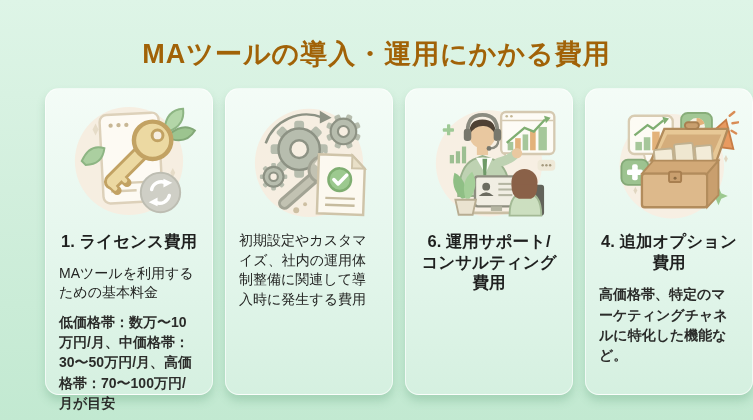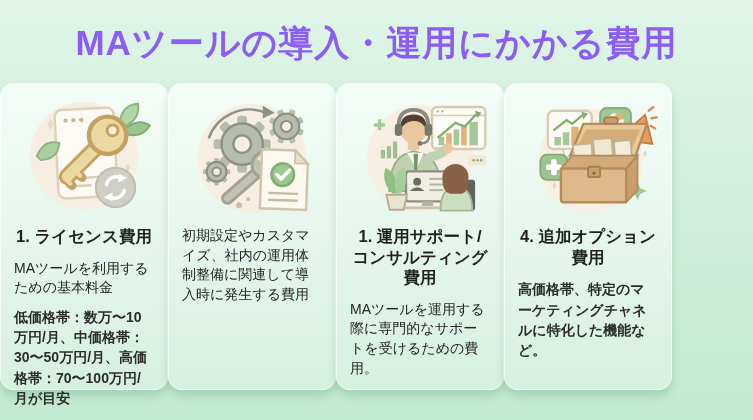--- a/index.html
+++ b/index.html
@@ -3,30 +3,30 @@
 <meta charset="utf-8">
 <style>
   * { margin: 0; padding: 0; box-sizing: border-box; }
   html, body { width: 753px; height: 420px; overflow: hidden; }
   body {
     font-family: "Liberation Sans", "DejaVu Sans", sans-serif;
     background: linear-gradient(180deg, #def5e7 0%, #d2efdd 45%, #c2e9d1 100%);
   }
   .page-title {
     text-align: center;
-    margin-top: 20px;
-    font-size: 35px;
+    margin-top: 36px;
+    font-size: 27px;
     font-weight: 800;
     letter-spacing: 1px;
-    color: #8b5cf6;
+    color: #a16207;
   }
   .cards {
     display: flex;
-    justify-content: flex-start;
-    gap: 0;
+    justify-content: flex-end;
+    gap: 12px;
     margin-top: 16px;
   }
   .card {
     width: 168px;
     height: 307px;
     border-radius: 14px;
     background: linear-gradient(180deg, #f4fcf7 0%, #e4f6ec 55%, #d5f0e0 100%);
     border: 1px solid rgba(255,255,255,0.65);
     box-shadow: 0 6px 9px rgba(92,158,118,0.30);
     padding: 8px 13px 10px;
@@ -239,23 +239,22 @@
           <circle cx="113" cy="87" r="14" fill="#8a6148"></circle>
           <path d="M99 90 Q99 103 107 105 L120 105 Q127 103 127 90 Z" fill="#8a6148"></path>
         </g>
         <g>
           <path d="M46 105 Q33 93 38 77 Q52 84 50 104 Z" fill="#8fbf85"></path>
           <path d="M50 105 Q44 86 57 76 Q65 91 54 105 Z" fill="#a5cf99"></path>
           <path d="M39 106 h22 l-3.5 16 h-15 z" fill="#eae3d0" stroke="#b8ad92" stroke-width="2"></path>
         </g>
       </svg>
     </div>
-    <h2 class="card-title">1. 運用サポート/
+    <h2 class="card-title">6. 運用サポート/
 コンサルティング費用</h2>
-    <p class="card-summary">MAツールを運用する際に専門的なサポートを受けるための費用。</p>
   </section>
 
   <section class="card">
     <div class="illus">
       <svg viewBox="0 0 150 130" width="144" height="125">
         <circle cx="78" cy="70" r="56" fill="#f7efe3"></circle>
         <path d="M128 92 l3 7 7 3 -7 3 -3 7 -3 -7 -7 -3 7 -3 z" fill="#9cc98f"></path>
         <path d="M37 96 l2 -4 2 4 -2 4 z" fill="#e0d6c0"></path>
         <path d="M134 62 l2 -4 2 4 -2 4 z" fill="#e0d6c0"></path>
         <g>

